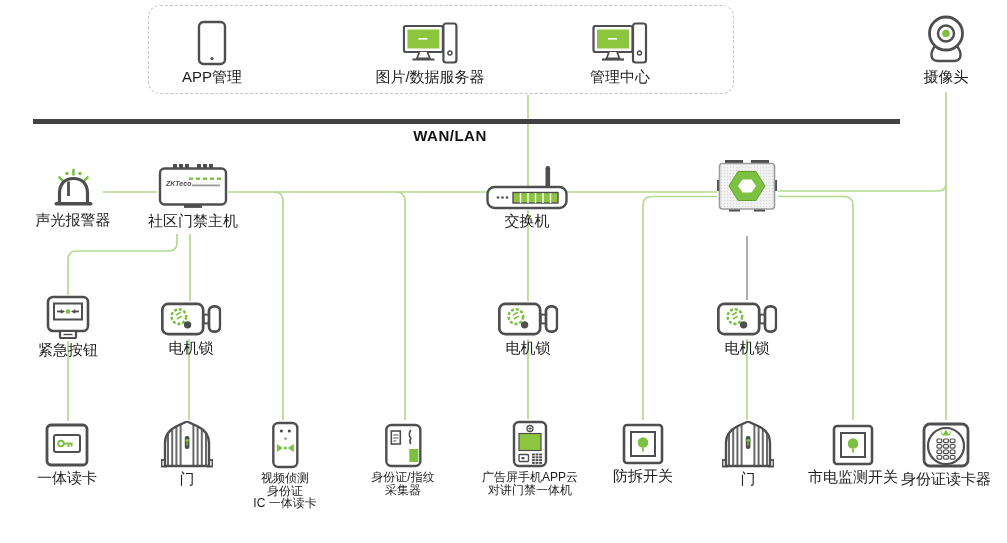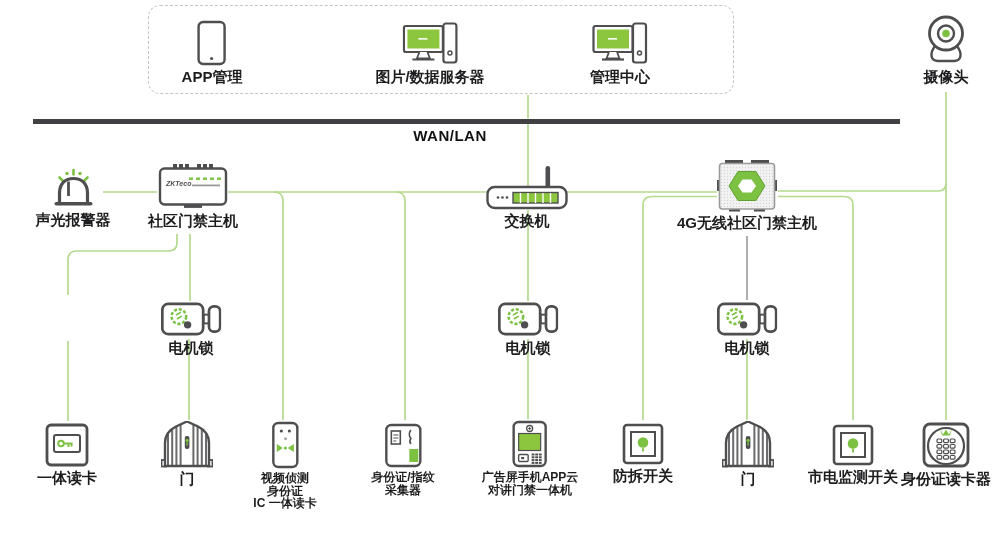--- a/index.html
+++ b/index.html
@@ -1,21 +1,21 @@
 <!DOCTYPE html>
 <html><head>
 <meta charset="utf-8">
 <style>
   html,body{margin:0;padding:0;background:#fff;}
   #canvas{position:relative;width:1007px;height:543px;background:#fff;overflow:hidden;
           font-family:"Liberation Sans","DejaVu Sans",sans-serif;}
   .node{position:absolute;display:flex;flex-direction:column;align-items:center;
         transform:translateX(-50%);}
   .node svg{display:block;}
-  .lbl{margin-top:3px;font-weight:bold;font-size:15px;color:#1d1d1f;
+  .lbl{margin-top:3px;font-weight:normal;font-size:15px;color:#1d1d1f;
        white-space:nowrap;text-align:center;line-height:1.06;}
   .lbl.small{font-size:12px;}
   #bus{position:absolute;left:33px;top:119px;width:867px;height:4.5px;background:#414042;}
   #group-box{position:absolute;left:148px;top:5px;width:586px;height:89px;
              border:1.6px dashed #c4c4c4;border-radius:12px;box-sizing:border-box;}
   #wanlan{position:absolute;left:450px;top:95px;transform:translateX(-50%);
           font-weight:bold;font-size:15px;color:#111;letter-spacing:.5px;margin-top:32px;}
   #wires{position:absolute;left:0;top:0;}
 </style>
 </head>
@@ -211,23 +211,36 @@
       <rect x="34" y="0" width="18" height="4.5" fill="#4e4e50"></rect>
       <rect x="0" y="20" width="3" height="11" fill="#4e4e50"></rect>
       <rect x="57" y="20" width="3" height="11" fill="#4e4e50"></rect>
       <rect x="12" y="48" width="11" height="3.5" fill="#4e4e50"></rect>
       <rect x="37" y="48" width="11" height="3.5" fill="#4e4e50"></rect>
       <rect x="2.5" y="3.5" width="55" height="45.5" rx="3" fill="#f2f2f2" stroke="#9a9a9a" stroke-width="1.6"></rect>
       <rect x="3.5" y="4.5" width="53" height="43.5" fill="url(#hx)"></rect>
       <polygon points="21,11.5 39,11.5 48,26 39,40.5 21,40.5 12,26" fill="#7cc142" stroke="#5f9e31" stroke-width="1"></polygon>
       <polygon points="25.5,19.5 34.5,19.5 39,26 34.5,32.5 25.5,32.5 21,26" fill="#fff"></polygon>
     </svg>
-    <div class="lbl">4G无线社区门禁主机</div>
-  </div>
-
+  </div>
+
+  <div class="node" style="left:68px;top:295px">
+    <svg width="44" height="44" viewBox="0 0 44 44">
+      <rect x="2" y="2" width="40" height="34" rx="5" fill="#fff" stroke="#4e4e50" stroke-width="2.6"></rect>
+      <rect x="8" y="8.5" width="28" height="16" fill="#fff" stroke="#4e4e50" stroke-width="2"></rect>
+      <circle cx="22" cy="16.5" r="2.3" fill="#7cc142"></circle>
+      <line x1="11" y1="16.5" x2="15" y2="16.5" stroke="#4e4e50" stroke-width="1.8"></line>
+      <polygon points="19,16.5 14.8,14.2 14.8,18.8" fill="#4e4e50"></polygon>
+      <line x1="33" y1="16.5" x2="29" y2="16.5" stroke="#4e4e50" stroke-width="1.8"></line>
+      <polygon points="25,16.5 29.2,14.2 29.2,18.8" fill="#4e4e50"></polygon>
+      <rect x="14" y="36" width="16" height="7" rx="1" fill="#fff" stroke="#4e4e50" stroke-width="2.2"></rect>
+      <line x1="17.5" y1="39.5" x2="26.5" y2="39.5" stroke="#4e4e50" stroke-width="1.4"></line>
+    </svg>
+    <div class="lbl">紧急按钮</div>
+  </div>
 
   <div class="node" style="left:191px;top:302px">
     <svg width="61" height="35">
         <use href="#lock-sym"></use>
       </svg>
     <div class="lbl">电机锁</div>
   </div>
 
   <div class="node" style="left:528px;top:302px">
     <svg width="61" height="35">

